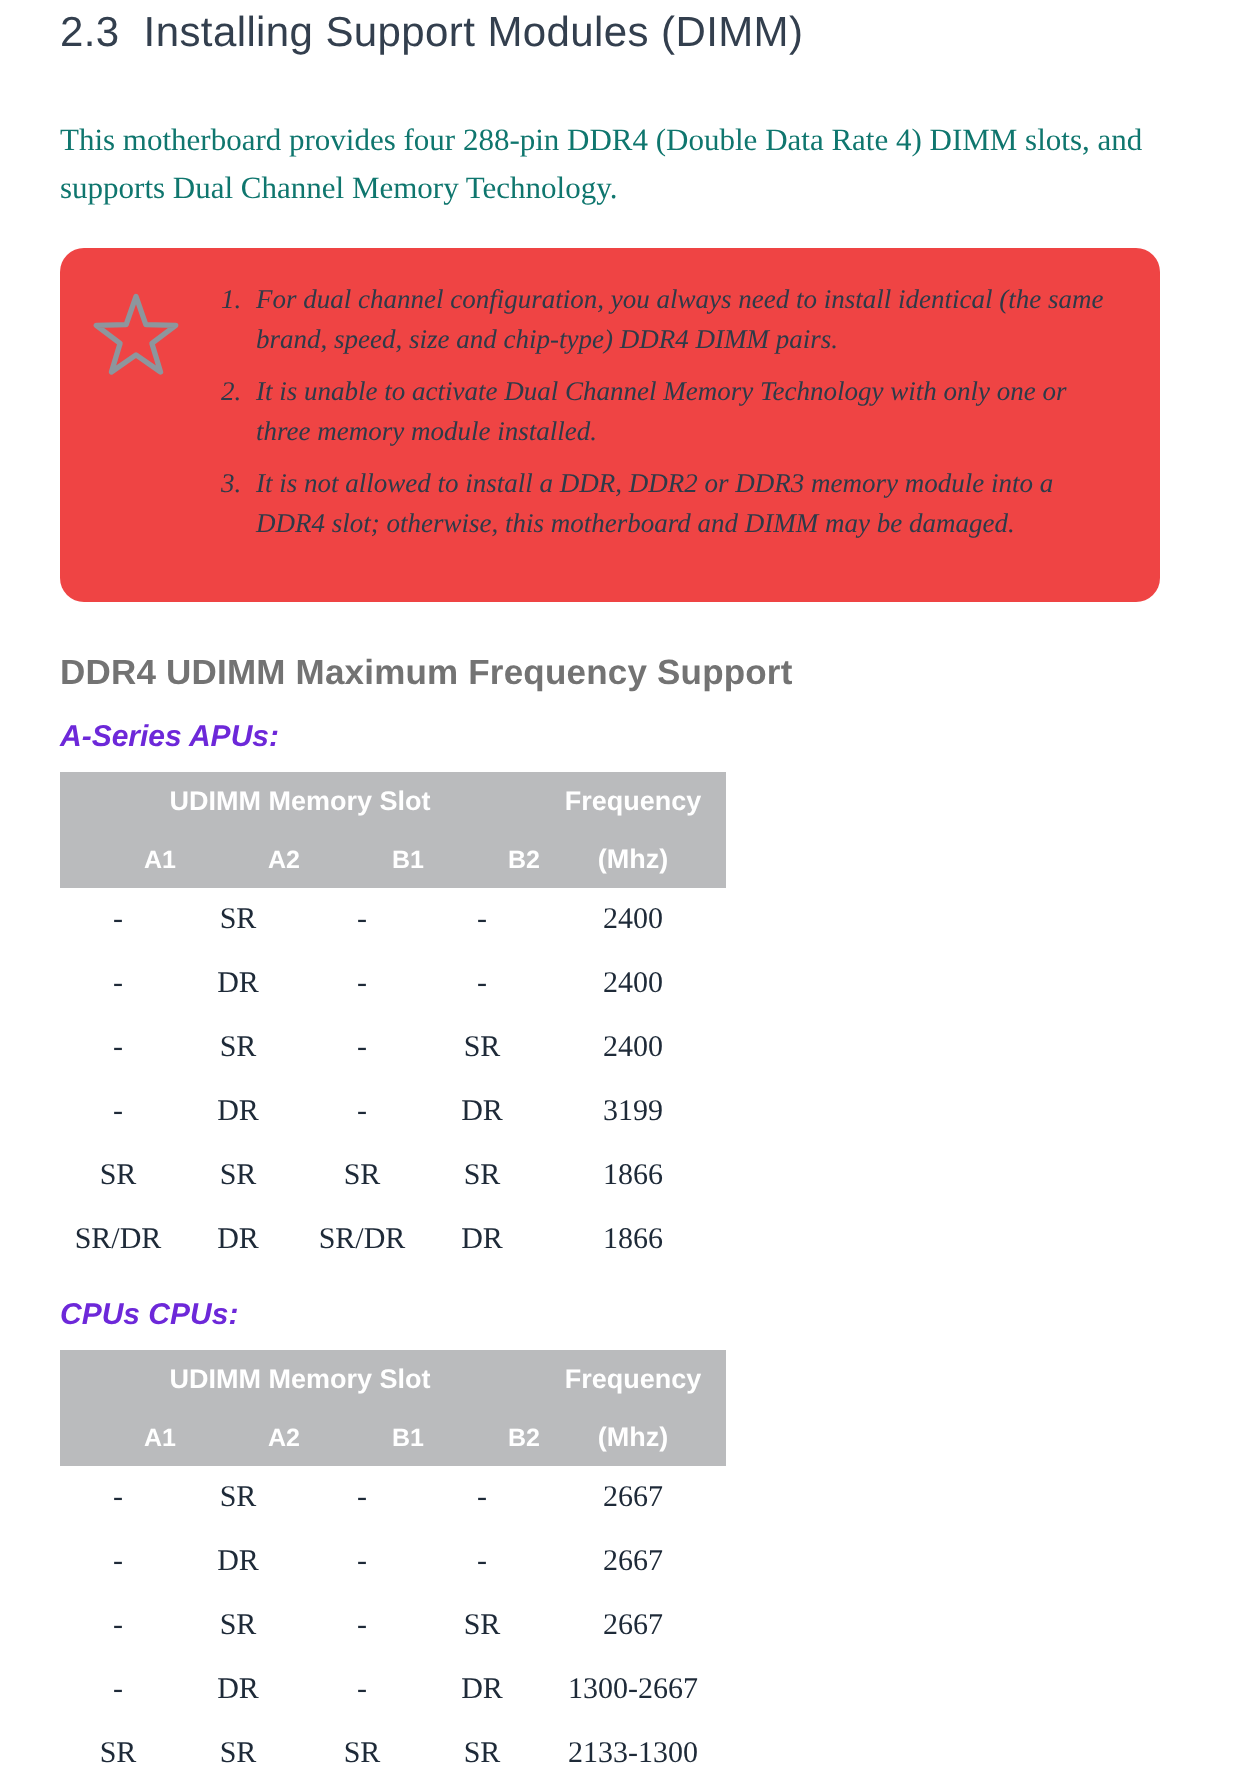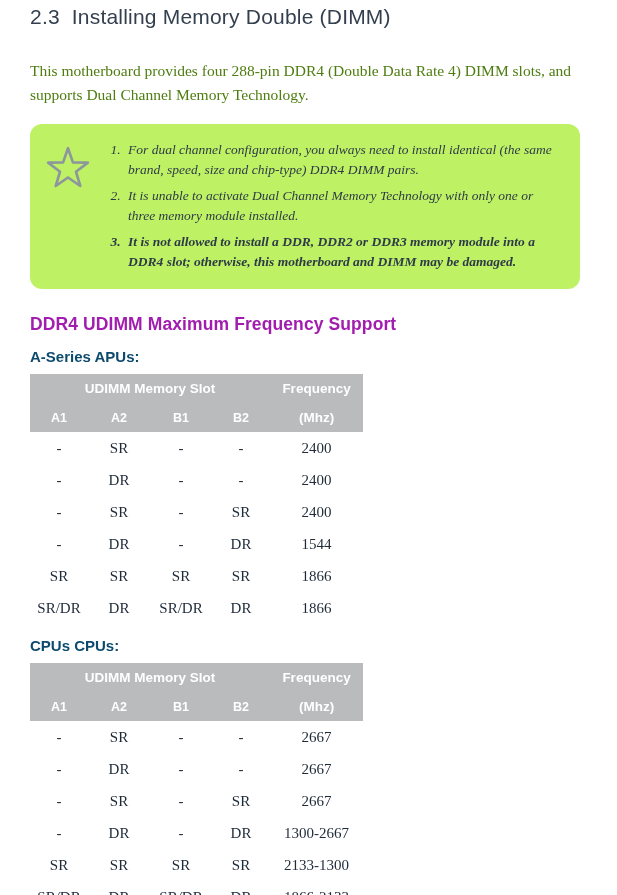--- a/index.html
+++ b/index.html
@@ -24,30 +24,30 @@
     text-align: center;
   }
   .doc-title .num { margin-right: 12px; }
 
   
   .intro {
     margin-top: 29px;
     font-family: "Liberation Serif", serif;
     font-size: 15.5px;
     line-height: 24px;
-    color: #4d7c0f;
+    color: #0f766e;
     max-width: 560px;
   }
 
   
   .note-box {
     margin-top: 17px;
     width: 550px;
     min-height: 138px;
-    background: #bef264;
+    background: #ef4444;
     border-radius: 12px;
     display: flex;
     align-items: flex-start;
     padding: 16px 28px 14px 0;
   }
   .note-icon-wrap {
     flex: 0 0 76px;
     display: flex;
     justify-content: center;
     padding-top: 6px;
@@ -55,35 +55,36 @@
   .note-list {
     flex: 1;
     font-family: "Liberation Serif", serif;
     font-style: italic;
     font-size: 13.5px;
     line-height: 19.5px;
     color: #2e3a48;
     padding-left: 18px;
   }
   .note-list li { margin-bottom: 7px; padding-left: 4px; }
-  .note-list li:last-child { margin-bottom: 4px; font-weight: bold; }
+  .note-list li:last-child { margin-bottom: 16px; }
 
   
   .section-heading {
     margin-top: 25px;
     font-size: 17.5px;
     font-weight: 700;
-    color: #a21caf;
+    color: #737373;
     letter-spacing: 0.1px;
   }
   .table-caption {
     margin-top: 13px;
     font-size: 15px;
     font-weight: 700;
-    color: #0c4a6e;
+    color: #6d28d9;
+    font-style: italic;
   }
 
   
   table.freq-table {
     margin-top: 9px;
     width: 333px;
     border-collapse: collapse;
     table-layout: fixed;
   }
   .freq-table col.c1, .freq-table col.c4 { width: 58px; }
@@ -91,39 +92,39 @@
   .freq-table col.c5 { width: 93px; }
   .freq-table thead th {
     background: #babbbd;
     color: #ffffff;
     font-weight: 700;
     text-align: center;
     height: 29px;
     padding: 0;
   }
   .freq-table thead .group-label { font-size: 13.5px; vertical-align: middle; text-align: center; }
-  .freq-table thead .slot-label  { font-size: 12.5px; vertical-align: middle; }
+  .freq-table thead .slot-label  { font-size: 12.5px; vertical-align: middle; text-align: right; }
   .freq-table thead .freq-label  { font-size: 13.5px; vertical-align: middle; }
   .freq-table tbody td {
     font-family: "Liberation Serif", serif;
     font-size: 15px;
     color: #1e2a38;
     text-align: center;
     height: 32px;
     padding: 0;
   }
 </style>
 </head>
 <body>
 
 <div class="page">
 
   <h1 class="doc-title">
     <span class="num">2.3</span>
-    <span>Installing Memory Double (DIMM)</span>
+    <span>Installing Support Modules (DIMM)</span>
   </h1>
 
   <p class="intro">This motherboard provides four 288-pin DDR4 (Double Data Rate 4) DIMM slots, and supports Dual Channel Memory Technology.</p>
 
   <div class="note-box">
     <div class="note-icon-wrap">
       <svg width="44" height="44" viewBox="0 0 40 40">
         <polygon points="20,2 24.47,14.85 38.07,15.13 27.23,23.35 31.17,36.37 20,28.6 8.83,36.37 12.77,23.35 1.93,15.13 15.53,14.85" fill="none" stroke="#8d969d" stroke-width="2.4" stroke-linejoin="round"></polygon>
       </svg>
     </div>
@@ -178,21 +179,21 @@
           <td>SR</td>
           <td>-</td>
           <td>SR</td>
           <td>2400</td>
         </tr>
         <tr>
           <td>-</td>
           <td>DR</td>
           <td>-</td>
           <td>DR</td>
-          <td>1544</td>
+          <td>3199</td>
         </tr>
         <tr>
           <td>SR</td>
           <td>SR</td>
           <td>SR</td>
           <td>SR</td>
           <td>1866</td>
         </tr>
         <tr>
           <td>SR/DR</td>

